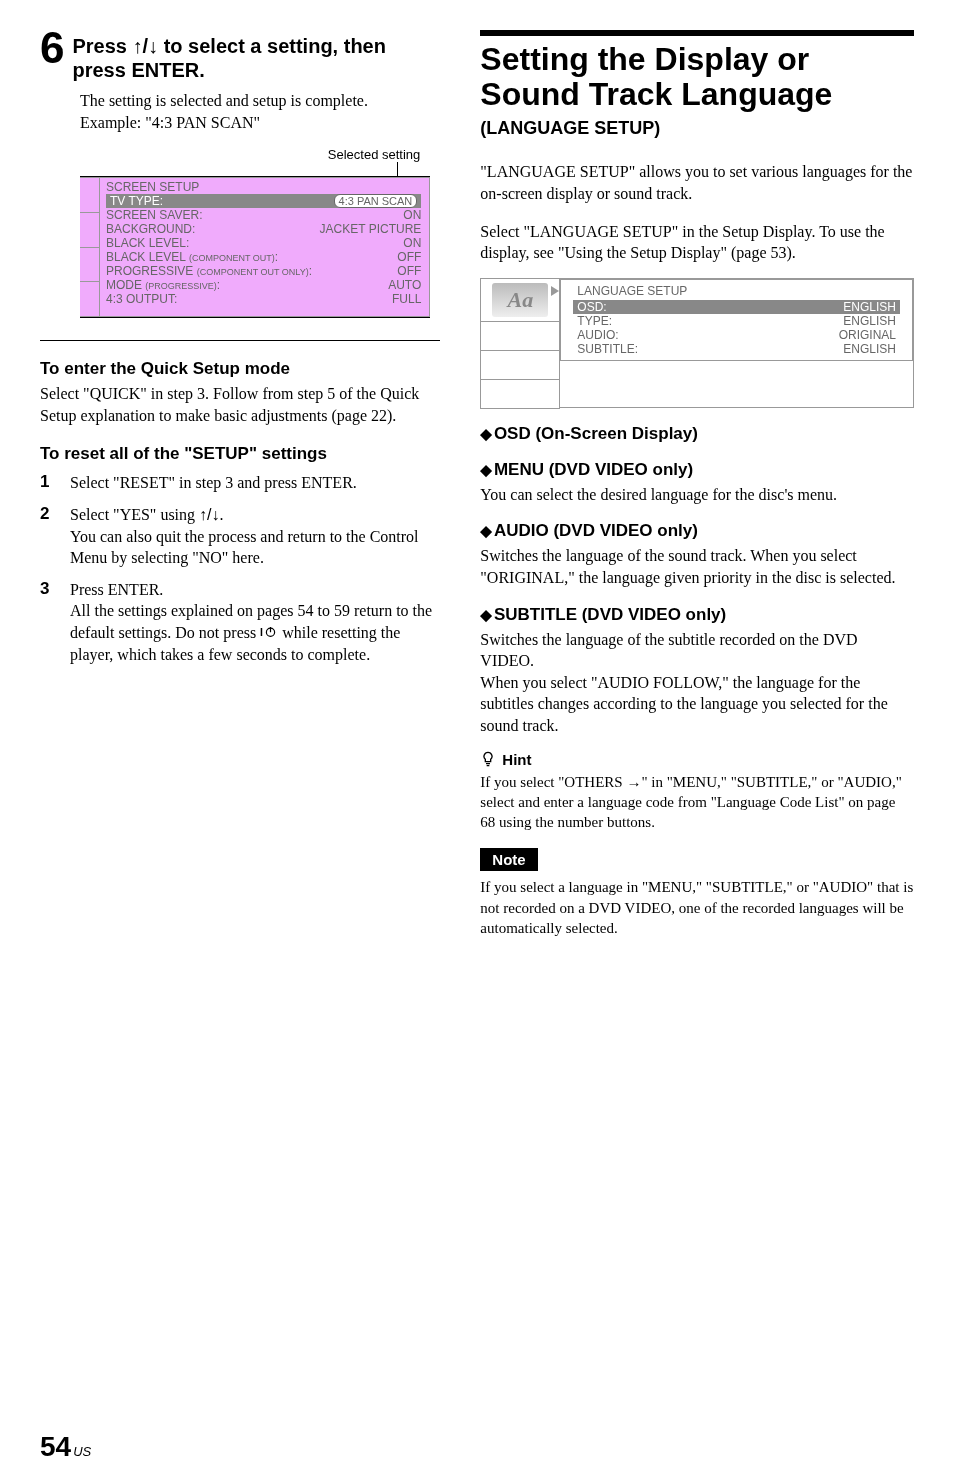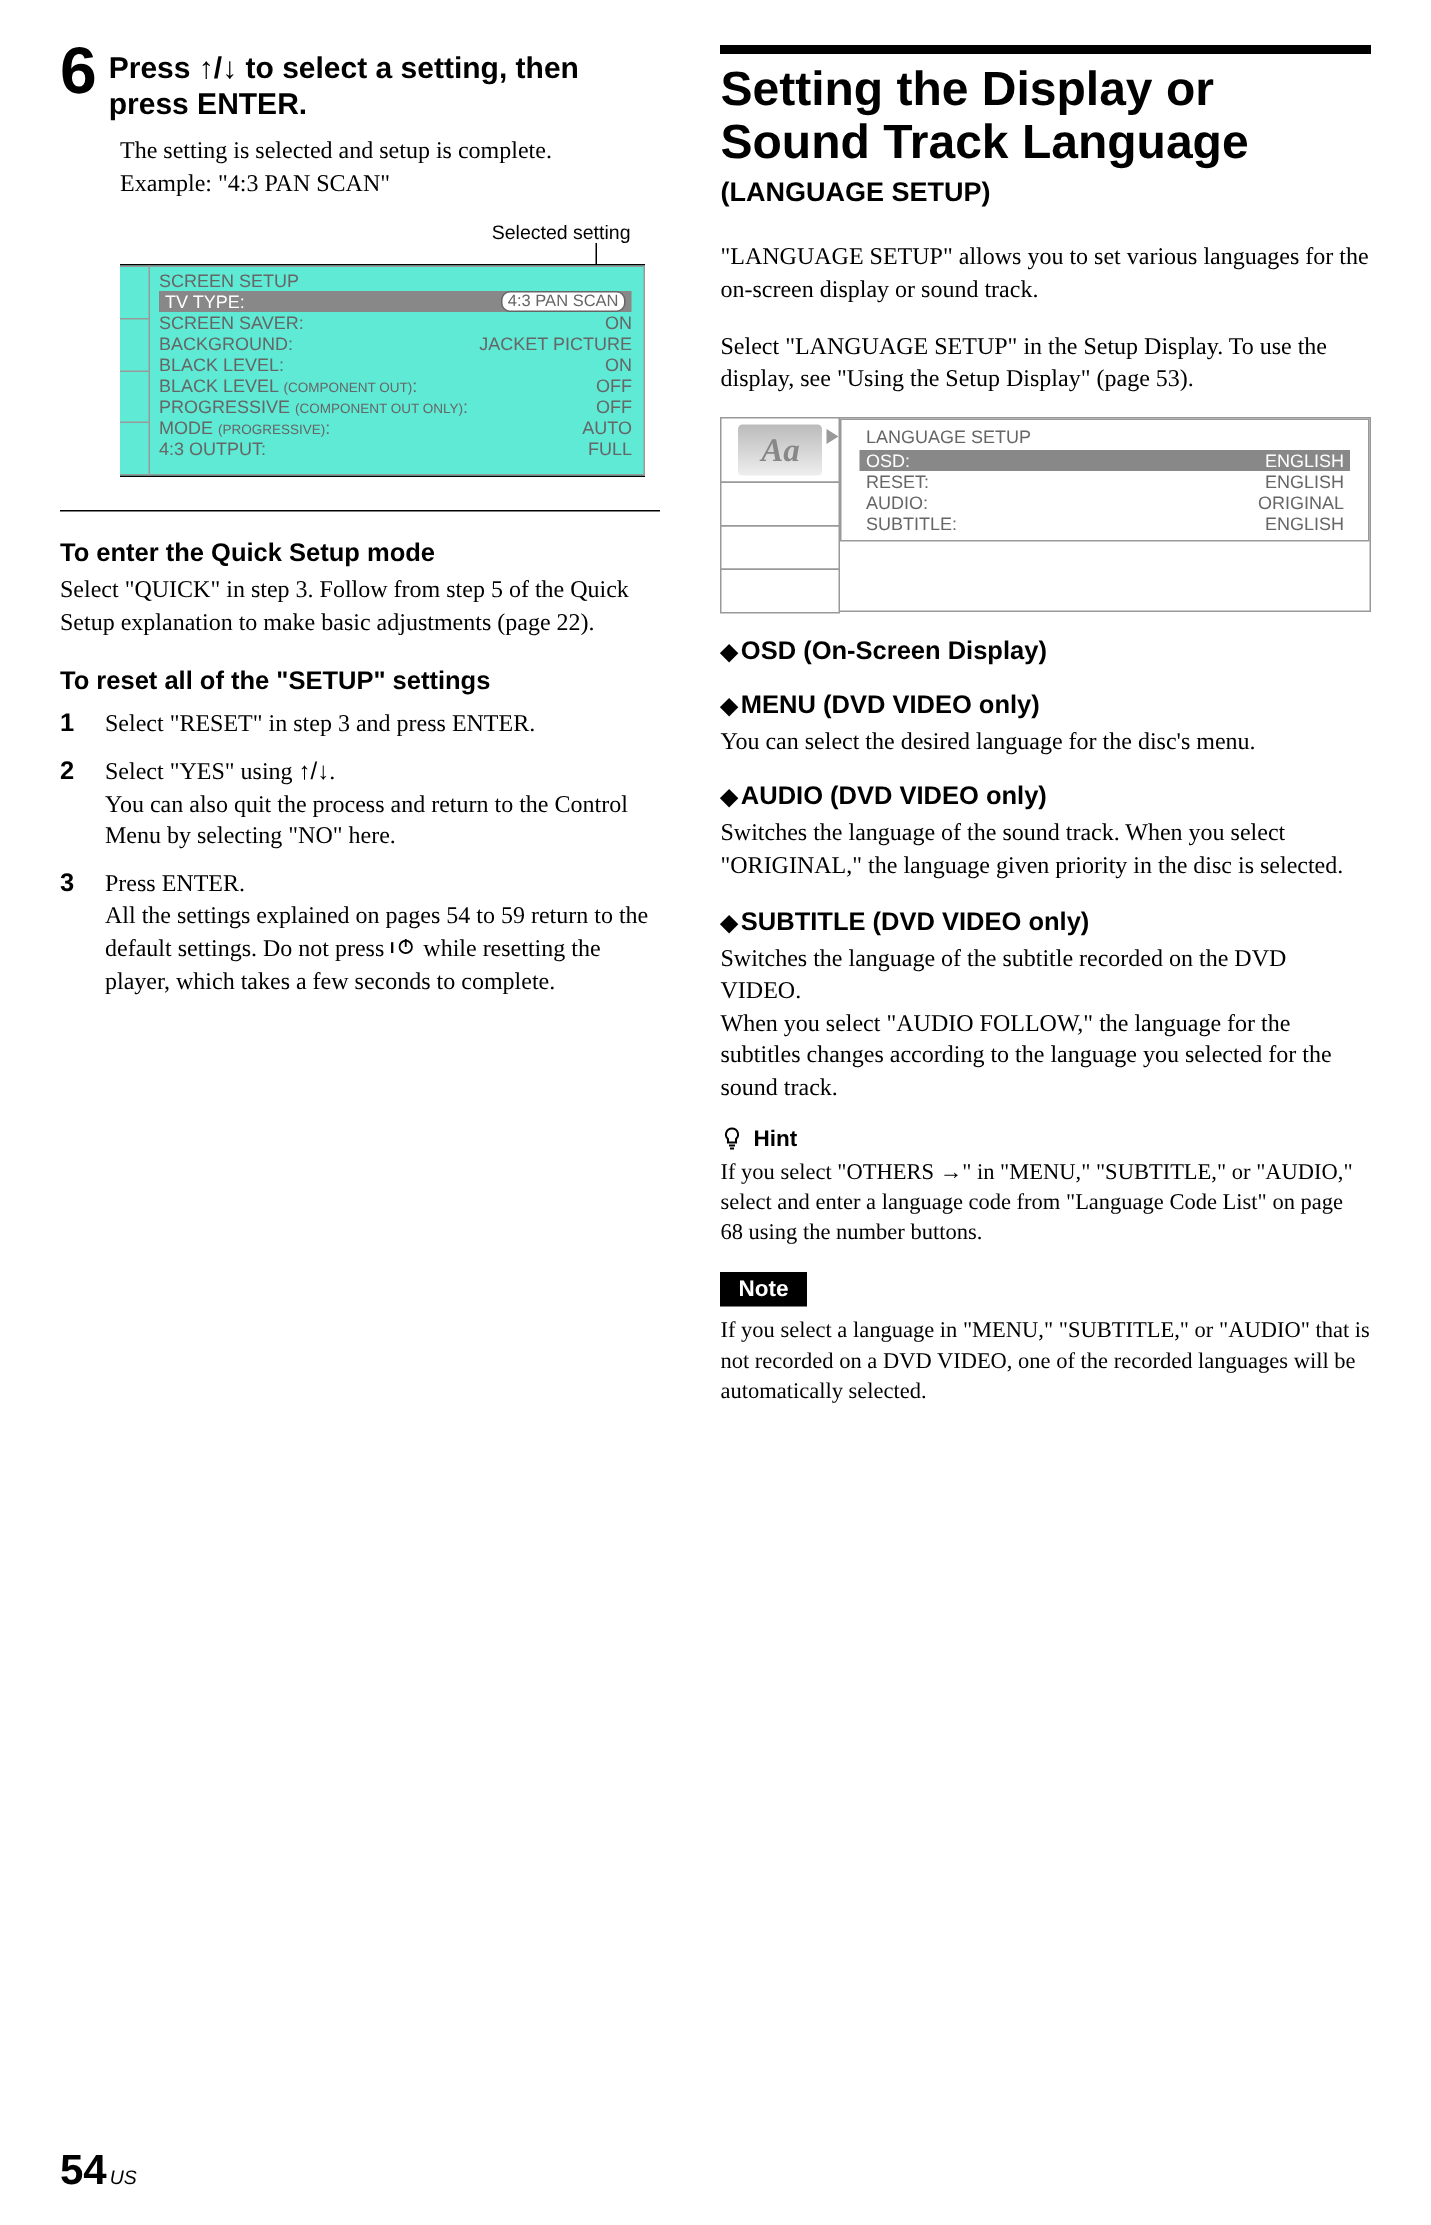--- a/index.html
+++ b/index.html
@@ -43,21 +43,21 @@
   .indent-body { margin-left: 40px; }
 
   .selected-label { font-family: Arial, sans-serif; font-size: 13px; text-align: right; margin-top: 14px; margin-right: 20px; }
   .pointer-line { display:flex; justify-content:flex-end; margin-right:42px; }
   .pointer-line div { width:1px; height:14px; background:#000; }
 
   .osd-box {
     margin: 0 10px 0 40px;
     border: 1px solid #000;
     border-left: none; border-right: none;
-    background: #5eead4;
+    background: #f0abfc;
     font-family: Arial, sans-serif;
     font-size: 12px;
     color: #666;
   }
   .osd-box .bar-wrap { display:flex; }
   .osd-box .sidebar { width: 20px; display:flex; flex-direction:column; }
   .osd-box .sidebar .cell { flex:1; border:1px solid #999; border-bottom:none; border-left:none; }
   .osd-box .sidebar .cell:last-child { border-bottom:1px solid #999; }
   .osd-box .content { flex:1; padding: 2px 8px 10px 6px; border:1px solid #999; border-left:none; }
   .osd-box .title-row { color:#666; }
@@ -270,21 +270,21 @@
       </div>
       <div class="panel">
         <div class="boxed arrow-tab">
           <div class="ptitle">LANGUAGE SETUP</div>
           <div id="lang-rows">
               <div class="prow hlrow">
                 <span>OSD:</span>
                 <span class="v">ENGLISH</span>
               </div>
               <div class="prow">
-                <span>RESET:</span>
+                <span>TYPE:</span>
                 <span class="v">ENGLISH</span>
               </div>
               <div class="prow">
                 <span>AUDIO:</span>
                 <span class="v">ORIGINAL</span>
               </div>
               <div class="prow">
                 <span>SUBTITLE:</span>
                 <span class="v">ENGLISH</span>
               </div>

